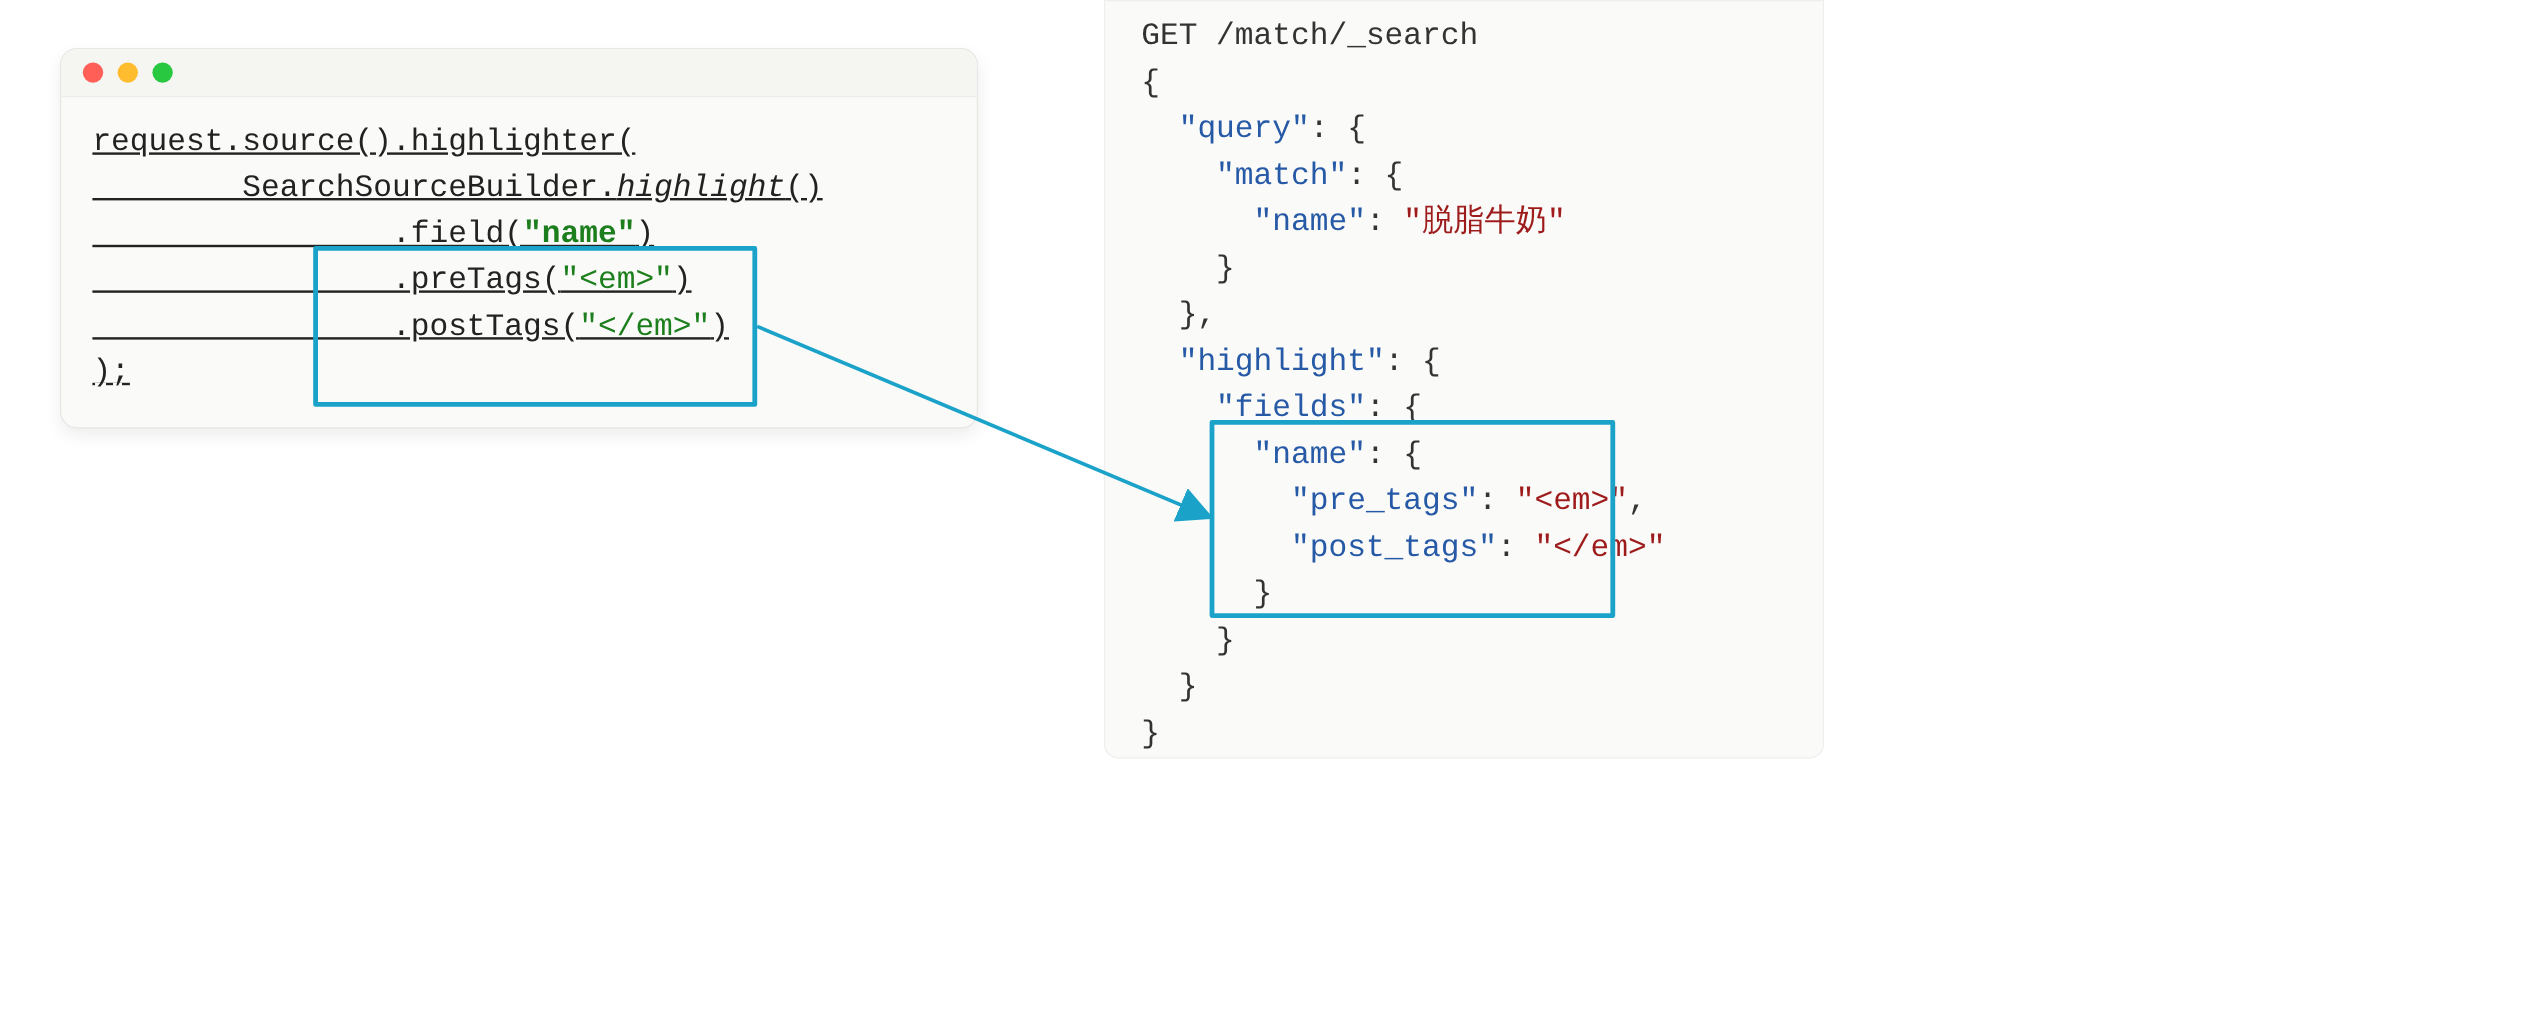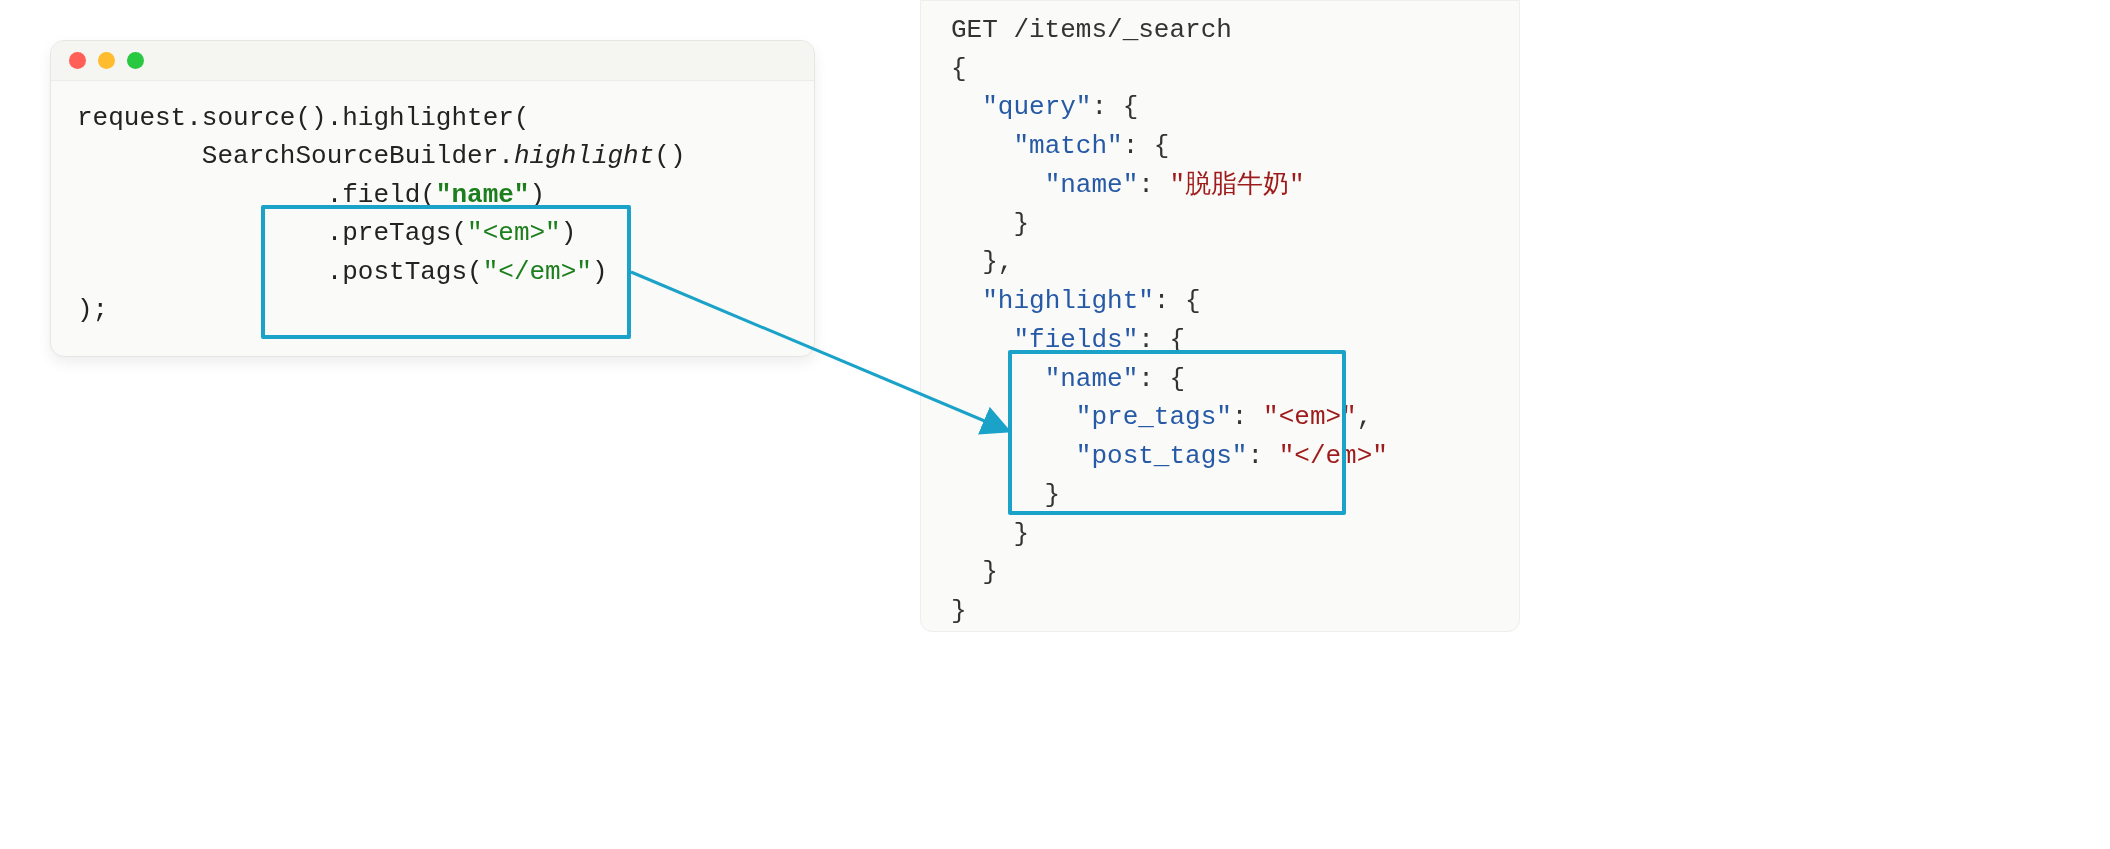--- a/index.html
+++ b/index.html
@@ -38,20 +38,21 @@
   .dot { width: 17px; height: 17px; border-radius: 50%; }
   .dot.red    { background: #ff5f57; }
   .dot.yellow { background: #febc2e; }
   .dot.green  { background: #28c840; }
 
   .code-left {
     padding: 18px 26px 26px 26px;
     line-height: 1.48;
     color: #222;
     white-space: pre;
+    text-decoration: underline;
   }
 
   .italic { font-style: italic; }
   .green  { color: #1c7e1c; }
   .greenb { color: #1c7e1c; font-weight: 700; }
 
   
   .right-panel {
     position: absolute;
     left: 920px;
@@ -114,21 +115,21 @@
   </div>
   <div class="code-left"><span>request.source().highlighter(</span>
 <span>        SearchSourceBuilder.</span><span class="italic">highlight</span><span>()</span>
 <span>                .field(</span><span class="greenb">"name"</span><span>)</span>
 <span>                .preTags(</span><span class="green">"&lt;em&gt;"</span><span>)</span>
 <span>                .postTags(</span><span class="green">"&lt;/em&gt;"</span><span>)</span>
 <span>);</span></div>
 </div>
 
 <div class="right-panel">
-  <div class="code-right"><span>GET /items/_search</span>
+  <div class="code-right"><span>GET /match/_search</span>
 <span class="brace">{</span>
 <span>  </span><span class="key">"query"</span><span class="punc">: {</span>
 <span>    </span><span class="key">"match"</span><span class="punc">: {</span>
 <span>      </span><span class="key">"name"</span><span class="punc">: </span><span class="strv">"脱脂牛奶"</span>
 <span class="brace">    }</span>
 <span class="brace">  },</span>
 <span>  </span><span class="key">"highlight"</span><span class="punc">: {</span>
 <span>    </span><span class="key">"fields"</span><span class="punc">: {</span>
 <span>      </span><span class="key">"name"</span><span class="punc">: {</span>
 <span>        </span><span class="key">"pre_tags"</span><span class="punc">: </span><span class="strv">"&lt;em&gt;"</span><span class="punc">,</span>

